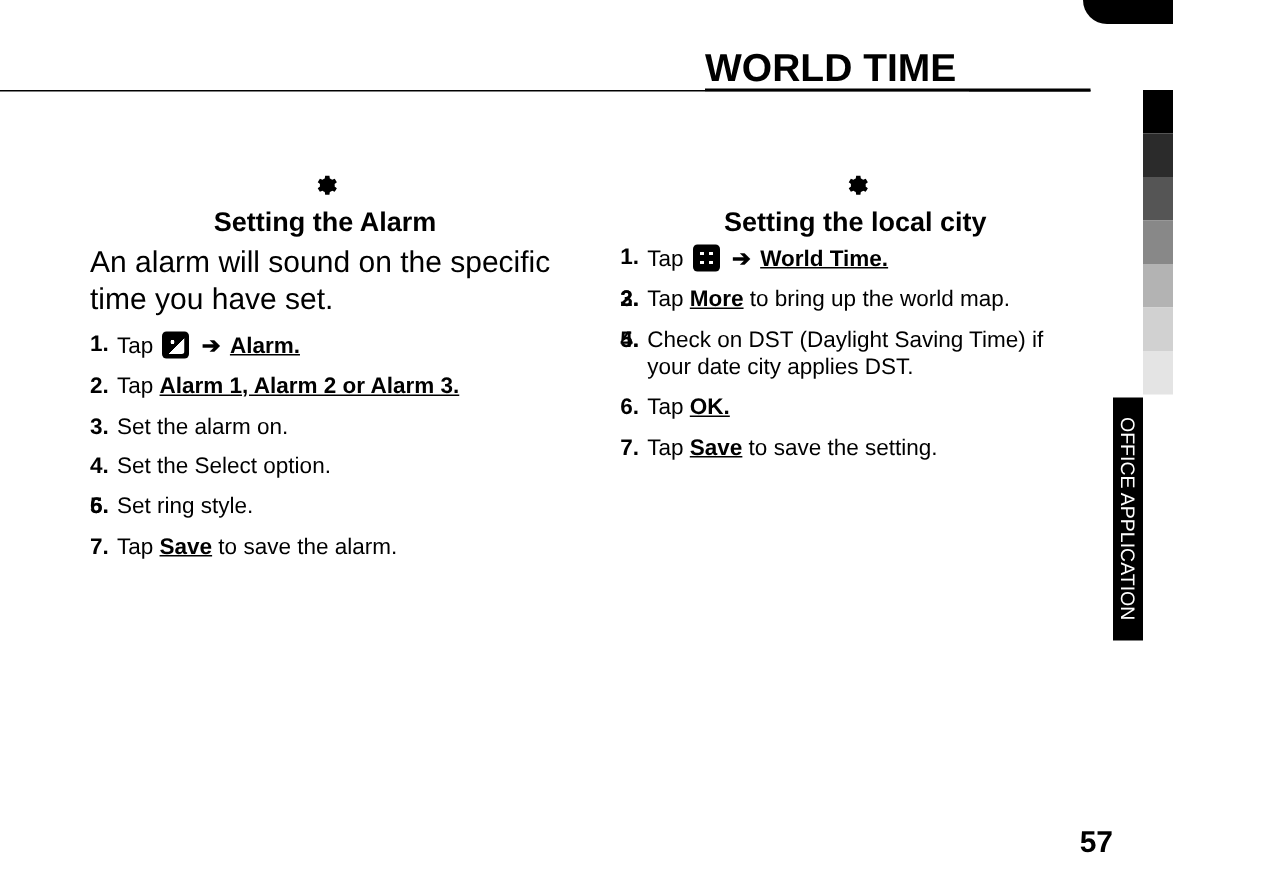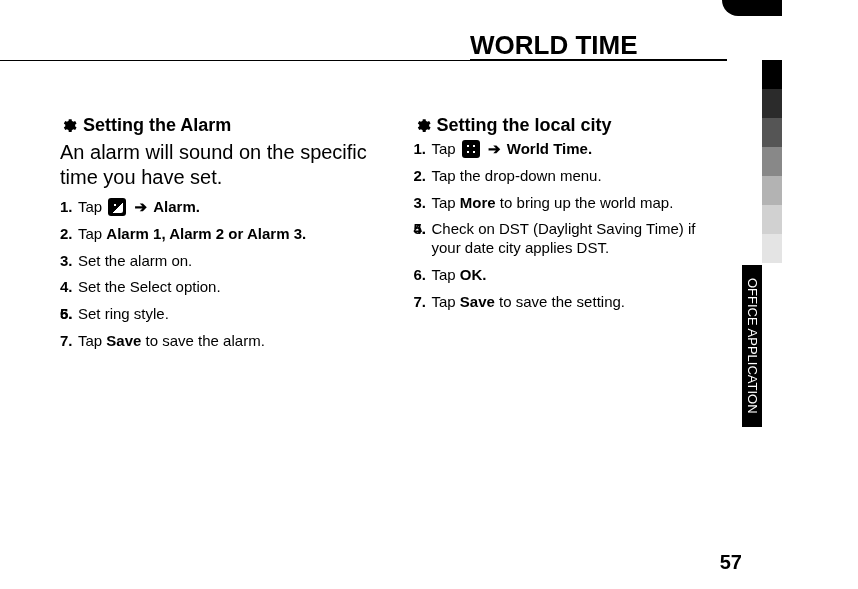--- a/index.html
+++ b/index.html
@@ -102,20 +102,21 @@
     width: 390px;
   }
   .col-right {
     margin-left: 20px;
   }
   .sub-heading {
     display: flex;
     align-items: center;
     gap: 6px;
     margin-bottom: 4px;
+    flex-direction: column;
   }
   .sub-heading .title {
     font-size: 18px;
     font-weight: 900;
   }
   .desc {
     font-size: 20px;
     line-height: 1.25;
     margin-bottom: 8px;
   }
@@ -130,21 +131,21 @@
     line-height: 1.25;
     margin-bottom: 8px;
     padding-left: 18px;
     position: relative;
   }
   ol.steps > li .num {
     position: absolute;
     left: 0;
     font-weight: 900;
   }
-  .bold { font-weight: 900; }
+  .bold { font-weight: 900; text-decoration: underline; }
   .arrow {
     font-weight: 900;
     margin: 0 2px;
   }
   
   .gear-icon {
     width: 17px;
     height: 17px;
     display: inline-block;
     position: relative;
@@ -286,21 +287,20 @@
       <ol class="steps">
         <li>
           <span class="num">1.</span>
           <span>Tap</span>
           <span class="menu-icon grid"></span>
           <span class="arrow">➔</span>
           <span class="bold">World Time.</span>
         </li>
         <li>
           <span class="num">2.</span>
-          <span>Tap the drop-down menu.</span>
         </li>
         <li>
           <span class="num">3.</span>
           <span>Tap </span><span class="bold">More</span><span> to bring up the world map.</span>
         </li>
         <li>
           <span class="num">4.</span>
         </li>
         <li>
           <span class="num">5.</span>

